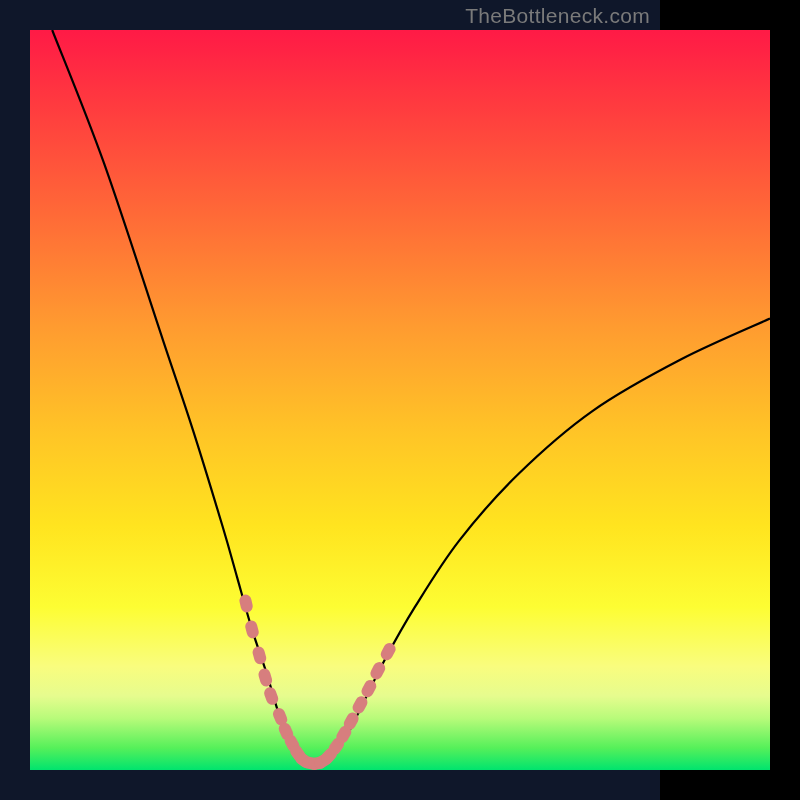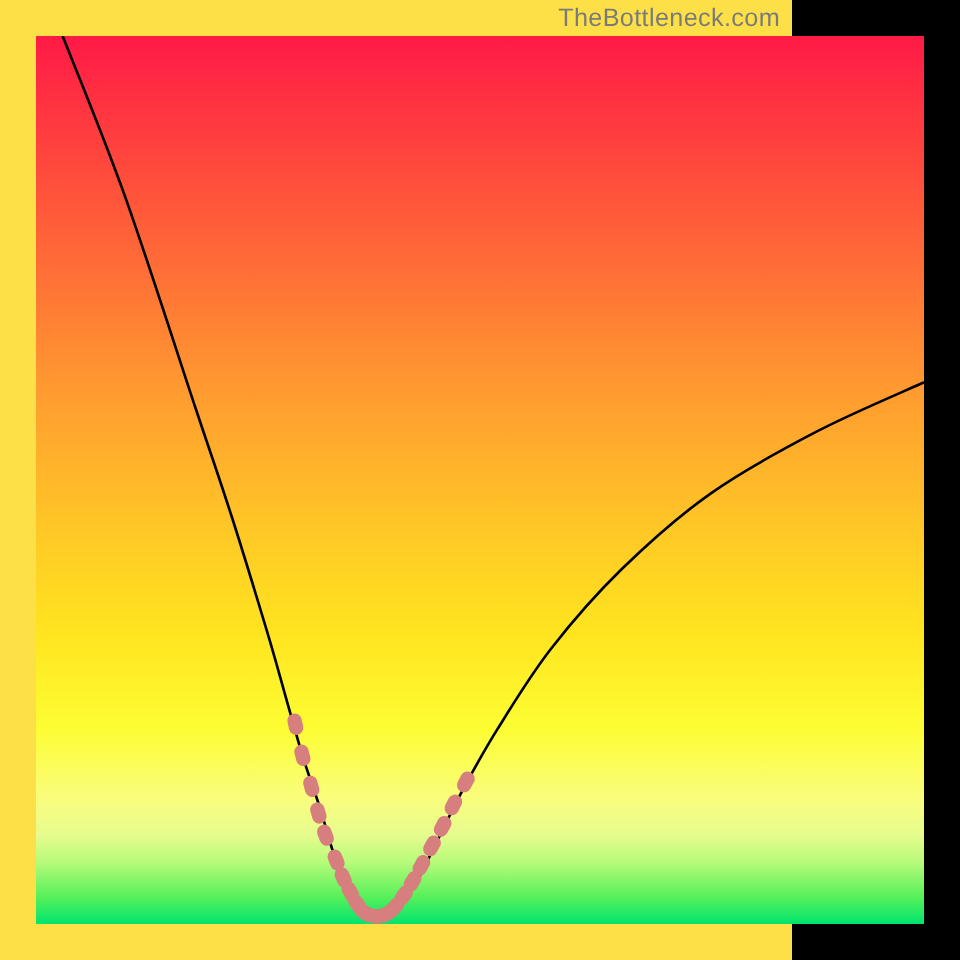--- a/index.html
+++ b/index.html
@@ -9,21 +9,21 @@
     height: 800px;
     background: #000;
     font-family: Arial, Helvetica, sans-serif;
   }
   .frame {
     position: absolute;
     top: 0;
     left: 0;
     width: 660px;
     height: 800px;
-    background: #fde047;
+    background: #0f172a;
   }
   .plot-area {
     position: absolute;
     top: 30px;
     left: 30px;
     width: 740px;
     height: 740px;
     
     background: linear-gradient(to bottom,
       #ff1a46 0%,

